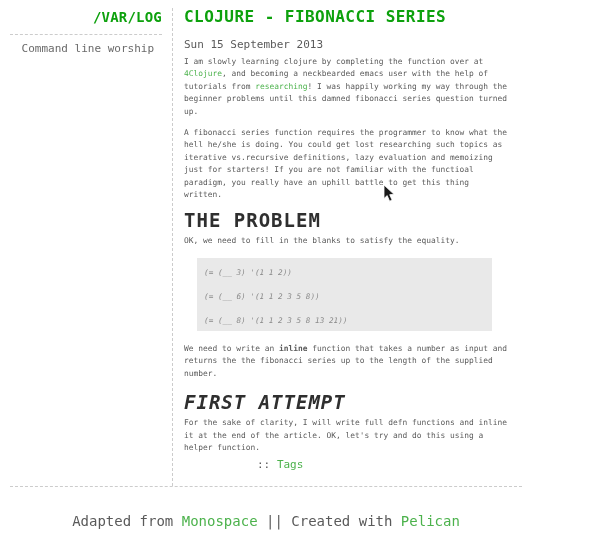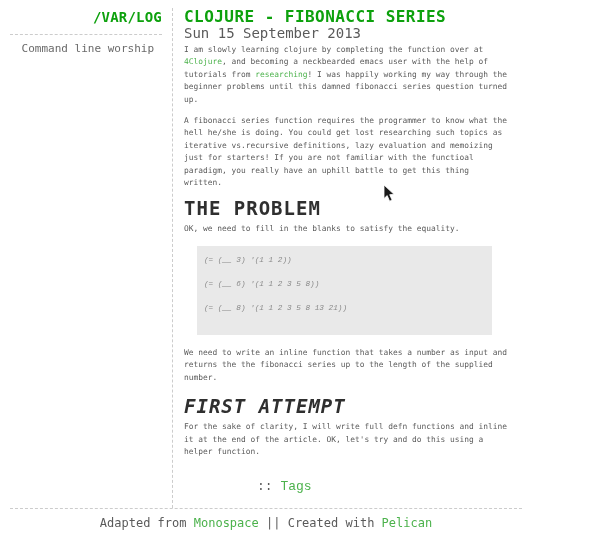--- a/index.html
+++ b/index.html
@@ -27,51 +27,50 @@
   .content {
     flex: none; width: 339px;
     border-left: 1px dashed #cccccc;
     padding-left: 11px; padding-bottom: 15px;
   }
   .post-title {
     font-size: 16px; line-height: 18px; font-weight: bold;
     color: #0da10d; margin: 0; letter-spacing: 0.45px;
     text-decoration: none; display: block;
   }
-  .date { font-size: 14px; line-height: 12px; color: #5a5a5a; margin-top: 1px; }
+  .date { font-size: 11px; line-height: 12px; color: #5a5a5a; margin-top: 13px; }
   p { font-size: 7.9px; line-height: 12.4px; color: #5a5a5a; margin: 9px 0 0; }
   p.first { margin-top: 5px; }
   h3 {
     font-size: 19px; line-height: 14px; font-weight: bold;
     color: #2f2f2f; letter-spacing: 1px; margin: 12px 0 0;
   }
   h3.second { margin-top: 15px; font-style: italic; }
   p.after-h { margin-top: 8px; }
   a { color: #4cb24c; text-decoration: none; cursor: pointer; }
-  strong { font-weight: normal; text-align: center; }
+  strong { font-weight: bold; text-align: center; }
 
   .codeblock {
     background: #e9e9e9;
     margin: 10px 19px 0 13px;
-    padding: 9px 0 21px 7px;
-    font-family: Liberation Mono, monospace;
+    padding: 9px 0 5px 7px;
   }
   .code-line {
     font-size: 7.7px; line-height: 11px;
     font-style: italic; color: #8a8a8a;
     white-space: pre;
   }
   .code-line + .code-line { margin-top: 13px; }
 
-  .tags-line { margin: 23px 0 0 73px; font-size: 13px; line-height: 12px; color: #5a5a5a; font-family: Liberation Mono, monospace; }
+  .tags-line { margin: 5px 0 0 73px; font-size: 11px; line-height: 12px; color: #5a5a5a; }
 
   .footer-rule { border: none; border-top: 1px dashed #cccccc; margin: 0; }
   footer {
-    text-align: center; margin-top: 8px;
-    font-size: 12px; line-height: 12px; color: #5a5a5a;
+    text-align: center; margin-top: 28px;
+    font-size: 14px; line-height: 12px; color: #5a5a5a;
   }
 
   .cursor { position: absolute; left: 383px; top: 184px; width: 13px; height: 19px; pointer-events: none; }
 </style>
 </head>
 <body>
 
 <div class="page">
   <div class="main">
 

